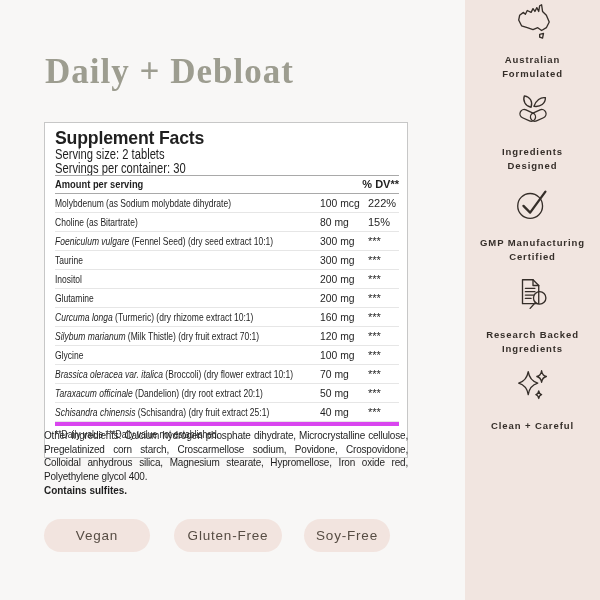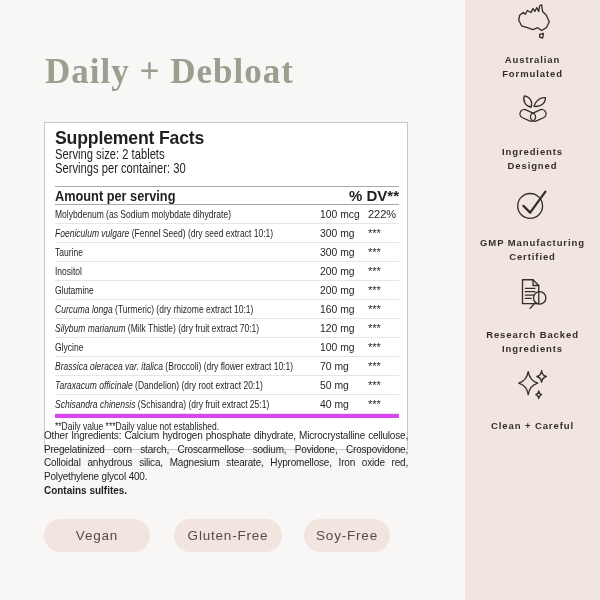--- a/index.html
+++ b/index.html
@@ -14,23 +14,23 @@
   
   .sf-box{position:absolute;left:44px;top:122px;width:364px;box-sizing:border-box;
           background:#ffffff;border:1px solid #c7c7c7;padding:4px 8px 14px 10px;}
   .sf-title{font-size:19px;font-weight:bold;letter-spacing:-0.2px;line-height:21px;
             transform:scaleX(0.93);transform-origin:0 50%;white-space:nowrap;}
   .sf-serving{font-size:14px;line-height:13.5px;}
   .cond80{display:inline-block;transform:scaleX(0.80);transform-origin:0 50%;white-space:nowrap;}
   .cond74{display:inline-block;transform:scaleX(0.74);transform-origin:0 50%;white-space:nowrap;}
   .cond85{display:inline-block;transform:scaleX(0.85);transform-origin:0 50%;white-space:nowrap;}
   .cond90{display:inline-block;transform:scaleX(0.90);transform-origin:0 50%;white-space:nowrap;}
-  .sf-header{position:relative;height:17px;line-height:17px;margin-top:11px;
+  .sf-header{position:relative;height:17px;line-height:17px;margin-top:0;
              border-top:1px solid #a9a9a9;border-bottom:1px solid #a9a9a9;
-             font-size:15px;font-weight:bold;}
+             font-size:11px;font-weight:bold;}
   .dv-h{position:absolute;right:0;top:0;}
   .sf-row{position:relative;height:18px;line-height:18px;font-size:11.5px;
           border-bottom:1px solid #e6e6e6;}
   .sf-row:last-of-type{border-bottom:none;}
   .sci{font-style:italic;}
   .amt{position:absolute;left:265px;top:0;}
   .dvv{position:absolute;left:313px;top:0;font-size:11px;}
   .sf-foot{border-top:4px solid #d946ef;height:17px;line-height:17px;font-size:11.5px;}
 
   
@@ -75,20 +75,25 @@
         <span class="cond85">Amount per serving</span>
         <span class="dv-h">% DV**</span>
       </div>
 
       <div class="sf-row">
         <span class="cond74"><i class="sci"></i><span>Molybdenum (as Sodium molybdate dihydrate)</span></span>
         <span class="amt"><span class="cond90">100 mcg</span></span>
         <span class="dvv">222%</span>
       </div>
       <div class="sf-row">
+        <span class="cond74"><i class="sci"></i><span>Choline (as Bitartrate)</span></span>
+        <span class="amt"><span class="cond90">80 mg</span></span>
+        <span class="dvv">15%</span>
+      </div>
+      <div class="sf-row">
         <span class="cond74"><i class="sci">Foeniculum vulgare</i><span> (Fennel Seed) (dry seed extract 10:1)</span></span>
         <span class="amt"><span class="cond90">300 mg</span></span>
         <span class="dvv">***</span>
       </div>
       <div class="sf-row">
         <span class="cond74"><i class="sci"></i><span>Taurine</span></span>
         <span class="amt"><span class="cond90">300 mg</span></span>
         <span class="dvv">***</span>
       </div>
       <div class="sf-row">

